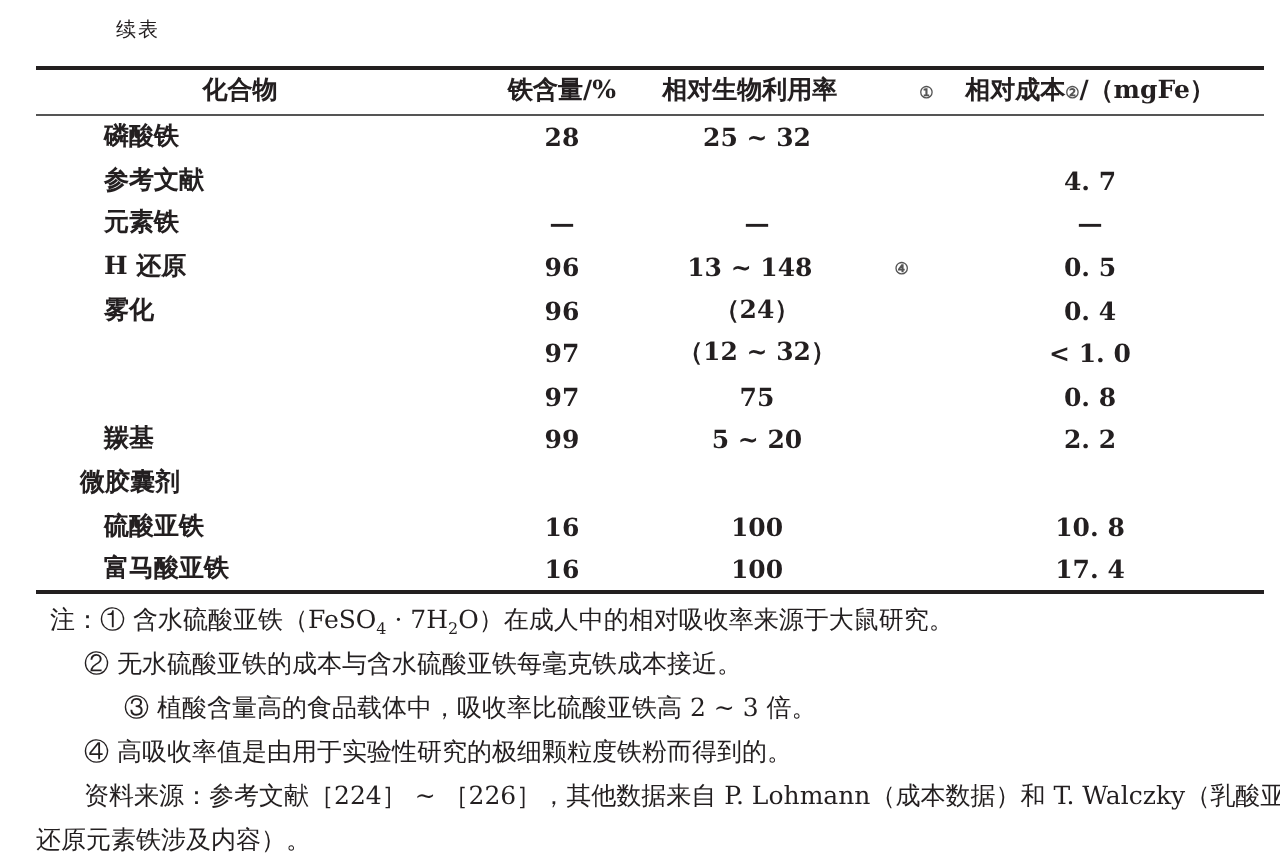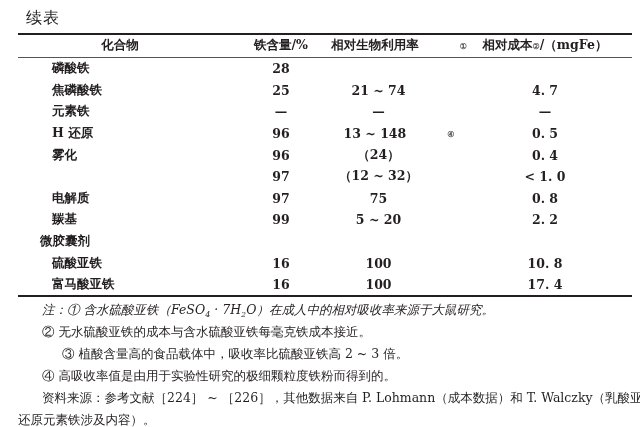--- a/index.html
+++ b/index.html
@@ -2,22 +2,22 @@
 <html><head>
 <meta charset="utf-8">
 <style>
   html, body { margin: 0; padding: 0; background: #ffffff; }
   body {
     width: 640px; height: 427px; position: relative; overflow: hidden;
     font-family: "DejaVu Serif", "Liberation Serif", serif;
     color: #231f20;
   }
   .caption {
-    position: absolute; left: 26px; top: 8px;
-    font-size: 16px; letter-spacing: 1px;
+    position: absolute; left: 58px; top: 8px;
+    font-size: 10px; letter-spacing: 1px;
   }
   .rule { position: absolute; left: 18px; width: 614px; background: #231f20; }
   .rule.top { top: 33px; height: 1.5px; }
   .rule.mid { top: 57px; height: 0.8px; background: #555; }
   .rule.bot { top: 295px; height: 1.5px; }
 
   .table { position: absolute; left: 18px; top: 34px; width: 614px; }
   .hdr, .row { position: relative; height: 21.6px; font-size: 12.5px; font-weight: bold; }
   .hdr { height: 23px; }
   .cell { position: absolute; top: 0; height: 100%; display: flex; align-items: center; white-space: nowrap; }
@@ -55,28 +55,27 @@
       <span>相对成本</span>
         <sup>②</sup>
         <span>/（mgFe）</span>
     </div>
   </div>
 
   <div class="rows" id="rows">
       <div class="row">
         <div class="cell c0">磷酸铁</div>
         <div class="cell c1">28</div>
+        <div class="cell c2">
+          <span>25 ~ 32</span>
+          <sup></sup>
+        </div>
       </div>
       <div class="row">
-        <div class="cell c0">焦磷酸铁</div>
-        <div class="cell c1">25</div>
-        <div class="cell c2">
-          <span>21 ~ 74</span>
-          <sup></sup>
-        </div>
+        <div class="cell c0">参考文献</div>
         <div class="cell c3">4. 7</div>
       </div>
       <div class="row">
         <div class="cell c0">元素铁</div>
         <div class="cell c1">—</div>
         <div class="cell c2">
           <span>—</span>
           <sup></sup>
         </div>
         <div class="cell c3">—</div>
@@ -101,21 +100,20 @@
       </div>
       <div class="row">
         <div class="cell c1">97</div>
         <div class="cell c2">
           <span>（12 ~ 32）</span>
           <sup></sup>
         </div>
         <div class="cell c3">&lt; 1. 0</div>
       </div>
       <div class="row">
-        <div class="cell c0">电解质</div>
         <div class="cell c1">97</div>
         <div class="cell c2">
           <span>75</span>
           <sup></sup>
         </div>
         <div class="cell c3">0. 8</div>
       </div>
       <div class="row">
         <div class="cell c0">羰基</div>
         <div class="cell c1">99</div>
@@ -149,19 +147,19 @@
         <div class="cell c2">
           <span>100</span>
           <sup></sup>
         </div>
         <div class="cell c3">17. 4</div>
       </div>
     </div>
 </div>
 
 <div class="notes">
-  <div class="note" style="top:0px; left:24px;font-style:italic;"><span>注：① 含水硫酸亚铁（FeSO</span><span class="sub">4</span><span> · 7H</span><span class="sub">2</span><span>O）在成人中的相对吸收率来源于大鼠研究。</span></div>
+  <div class="note" style="top:0px; left:7px;"><span>注：① 含水硫酸亚铁（FeSO</span><span class="sub">4</span><span> · 7H</span><span class="sub">2</span><span>O）在成人中的相对吸收率来源于大鼠研究。</span></div>
   <div class="note" style="top:22px; left:24px;text-align:right;">② 无水硫酸亚铁的成本与含水硫酸亚铁每毫克铁成本接近。</div>
   <div class="note" style="top:44px; left:24px;margin-left:20px;">③ 植酸含量高的食品载体中，吸收率比硫酸亚铁高 2 ~ 3 倍。</div>
   <div class="note" style="top:66px; left:24px;">④ 高吸收率值是由用于实验性研究的极细颗粒度铁粉而得到的。</div>
   <div class="note" style="top:88px; left:24px;">资料来源：参考文献［224］ ~ ［226］，其他数据来自 P. Lohmann（成本数据）和 T. Walczky（乳酸亚铁，氢</div>
   <div class="note" style="top:110px; left:0px;">还原元素铁涉及内容）。</div>
 </div>
 
 </body></html>

